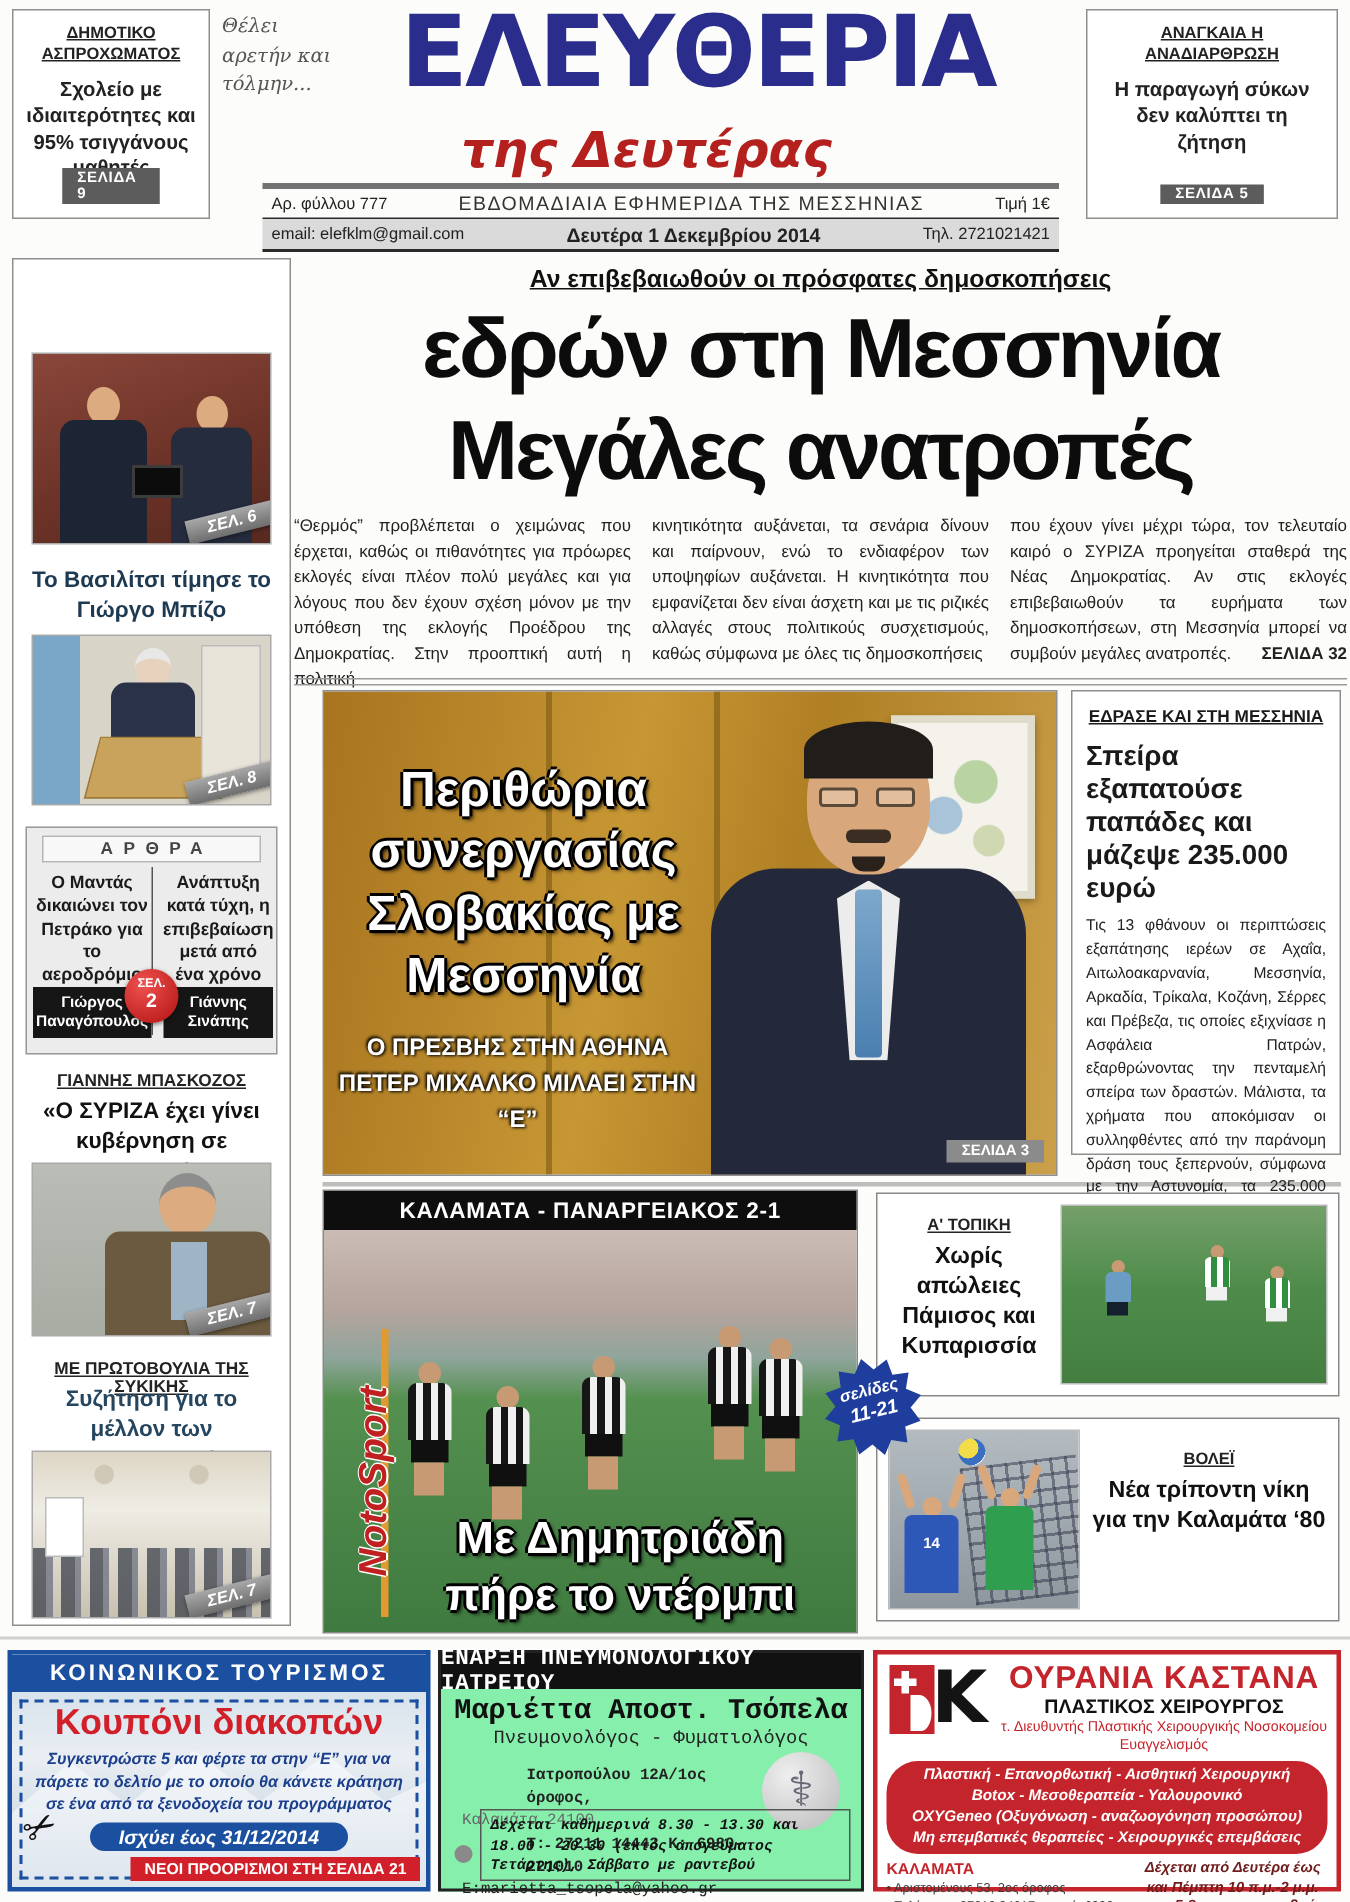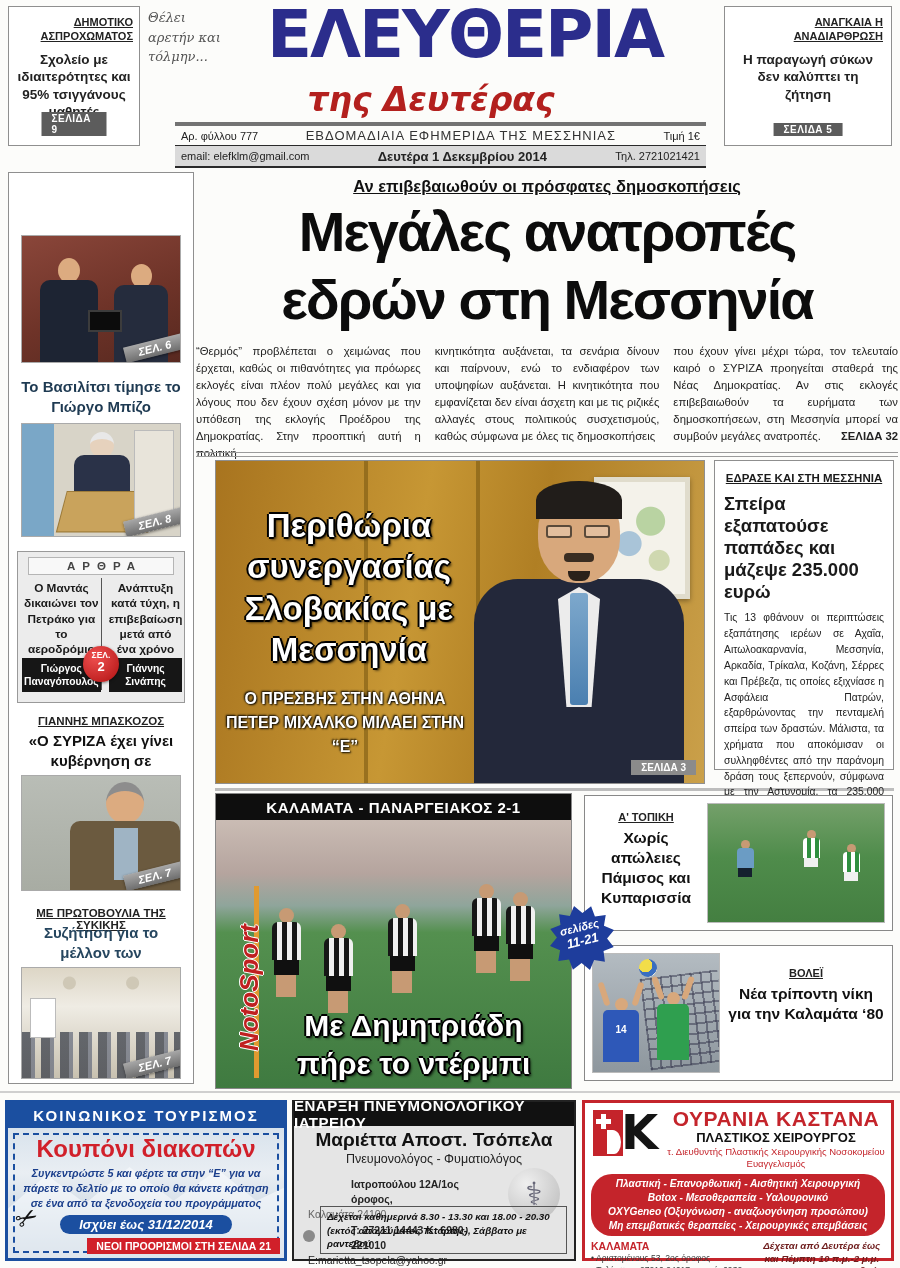--- a/index.html
+++ b/index.html
@@ -10,21 +10,21 @@
   .nbox{border:1px solid #8f8f8f;background:#fff;}
   .ctr{text-align:center;}
   .pbadge{display:inline-block;background:#5c5c5c;color:#fff;font-size:10px;font-weight:bold;
           padding:1px 10px;letter-spacing:.5px;}
   .ribbon{position:absolute;right:-5px;bottom:6px;background:linear-gradient(#a8a8a8,#6e6e6e);
           color:#fff;font-weight:bold;font-style:italic;font-size:11px;padding:2px 14px;
           transform:rotate(-14deg);box-shadow:0 1px 3px rgba(0,0,0,.45);}
   
   .tlbox{left:8px;top:6px;width:132px;height:140px;padding:8px 6px 26px;position:absolute;}
   .trbox{left:724px;top:6px;width:168px;height:140px;padding:8px 8px 26px;position:absolute;}
-  .boxkick{font-size:11px;font-weight:bold;text-decoration:underline;line-height:1.3;color:#222;text-align:right;}
+  .boxkick{font-size:11px;font-weight:bold;text-decoration:underline;line-height:1.3;color:#222;}
   .boxtitle{font-size:13.5px;font-weight:bold;line-height:1.3;margin-top:7px;color:#222;}
   .boxbadge{position:absolute;bottom:8px;left:50%;transform:translateX(-50%);}
   .motto{left:148px;top:8px;width:82px;font-family:"DejaVu Serif",serif;font-style:italic;
          font-size:13px;line-height:1.5;color:#555;}
   .logo-main{left:226px;top:-4px;width:478px;text-align:center;font-family:"DejaVu Sans",sans-serif;
              font-size:66px;font-weight:800;letter-spacing:-2px;color:#2b2d8c;}
   .logo-sub{left:300px;top:80px;width:262px;text-align:center;font-family:"DejaVu Sans",sans-serif;
             font-size:33px;font-weight:bold;font-style:italic;color:#b3201e;}
   .inforow{left:175px;width:531px;display:flex;justify-content:space-between;align-items:center;
            padding:0 6px;font-size:11px;color:#222;position:absolute;}
@@ -149,21 +149,21 @@
        clip-path:polygon(0 62%,14% 36%,28% 58%,44% 30%,60% 56%,76% 32%,90% 56%,100% 46%,100% 100%,0 100%);}
   .coupon-dash{position:absolute;left:5px;right:5px;top:30px;bottom:5px;border:2px dashed #1b4fa0;}
   .coupon-title{position:relative;text-align:center;font-size:24px;font-weight:800;color:#d1202a;margin-top:7px;}
   .coupon-body{position:relative;width:248px;margin:3px auto 0;text-align:center;font-size:10.8px;
                font-weight:bold;font-style:italic;color:#1b3f8c;line-height:1.4;}
   .coupon-pill{position:relative;width:172px;margin:4px auto 0;background:#1b4fa0;color:#fff;
                font-weight:bold;font-style:italic;font-size:13px;text-align:center;border-radius:12px;padding:2px 0;}
   .scissors{position:absolute;left:8px;bottom:24px;font-size:26px;color:#111;transform:rotate(-30deg);}
   .coupon-foot{position:absolute;right:4px;bottom:4px;background:#d1202a;color:#fff;font-weight:bold;
                font-size:10.5px;padding:2px 9px;}
-  .doctor{left:292px;top:1100px;width:284px;height:161px;position:absolute;border:2px solid #222;background:#e5e5e5;}
+  .doctor{left:292px;top:1100px;width:284px;height:161px;position:absolute;border:2px solid #222;background:#86efac;font-family:Liberation Mono, monospace;}
   .doc-h{height:24px;background:#111;color:#fff;font-weight:bold;font-size:15px;display:flex;
          align-items:center;justify-content:center;letter-spacing:.5px;}
   .doc-name{text-align:center;font-size:19px;font-weight:bold;margin-top:3px;color:#111;}
   .doc-spec{text-align:center;font-size:12.5px;margin-top:1px;color:#222;}
   .doc-info{position:absolute;left:14px;top:75px;width:190px;font-size:10.5px;line-height:1.45;color:#222;}
   .doc-info .b{font-weight:bold;margin-left:43px;}
   .doc-info .g{color:#666;}
   .caduceus{position:absolute;right:14px;top:66px;width:52px;height:52px;border-radius:50%;
             background:radial-gradient(circle at 35% 30%,#efefef,#b9b9b9);display:flex;align-items:center;
             justify-content:center;font-size:32px;color:#667;}
@@ -219,22 +219,22 @@
   </div>
 
   <div class="trbox nbox">
     <div class="boxkick ctr">ΑΝΑΓΚΑΙΑ Η ΑΝΑΔΙΑΡΘΡΩΣΗ</div>
     <div class="boxtitle ctr">Η παραγωγή σύκων δεν καλύπτει τη ζήτηση</div>
     <div class="boxbadge"><span class="pbadge">ΣΕΛΙΔΑ 5</span></div>
   </div>
 
   <div class="abs lead-kicker">Αν επιβεβαιωθούν οι πρόσφατες δημοσκοπήσεις</div>
   <div class="abs headline">
+    <div>εδρών στη Μεσσηνία</div>
     <div>Μεγάλες ανατροπές</div>
-    <div>εδρών στη Μεσσηνία</div>
   </div>
   <div class="lead-cols">
     <div class="lead-col">“Θερμός” προβλέπεται ο χειμώνας που έρχεται, καθώς οι πιθανότητες για πρόωρες εκλογές είναι πλέον πολύ μεγάλες και για λόγους που δεν έχουν σχέση μόνον με την υπόθεση της εκλογής Προέδρου της Δημοκρατίας. Στην προοπτική αυτή η πολιτική</div>
     <div class="lead-col">κινητικότητα αυξάνεται, τα σενάρια δίνουν και παίρνουν, ενώ το ενδιαφέρον των υποψηφίων αυξάνεται. Η κινητικότητα που εμφανίζεται δεν είναι άσχετη και με τις ριζικές αλλαγές στους πολιτικούς συσχετισμούς, καθώς σύμφωνα με όλες τις δημοσκοπήσεις</div>
     <div class="lead-col">
       <span>που έχουν γίνει μέχρι τώρα, τον τελευταίο καιρό ο ΣΥΡΙΖΑ προηγείται σταθερά της Νέας Δημοκρατίας. Αν στις εκλογές επιβεβαιωθούν τα ευρήματα των δημοσκοπήσεων, στη Μεσσηνία μπορεί να συμβούν μεγάλες ανατροπές.</span>
       <span class="pageref">ΣΕΛΙΔΑ 32</span>
     </div>
   </div>
   <div class="rule2"></div>

